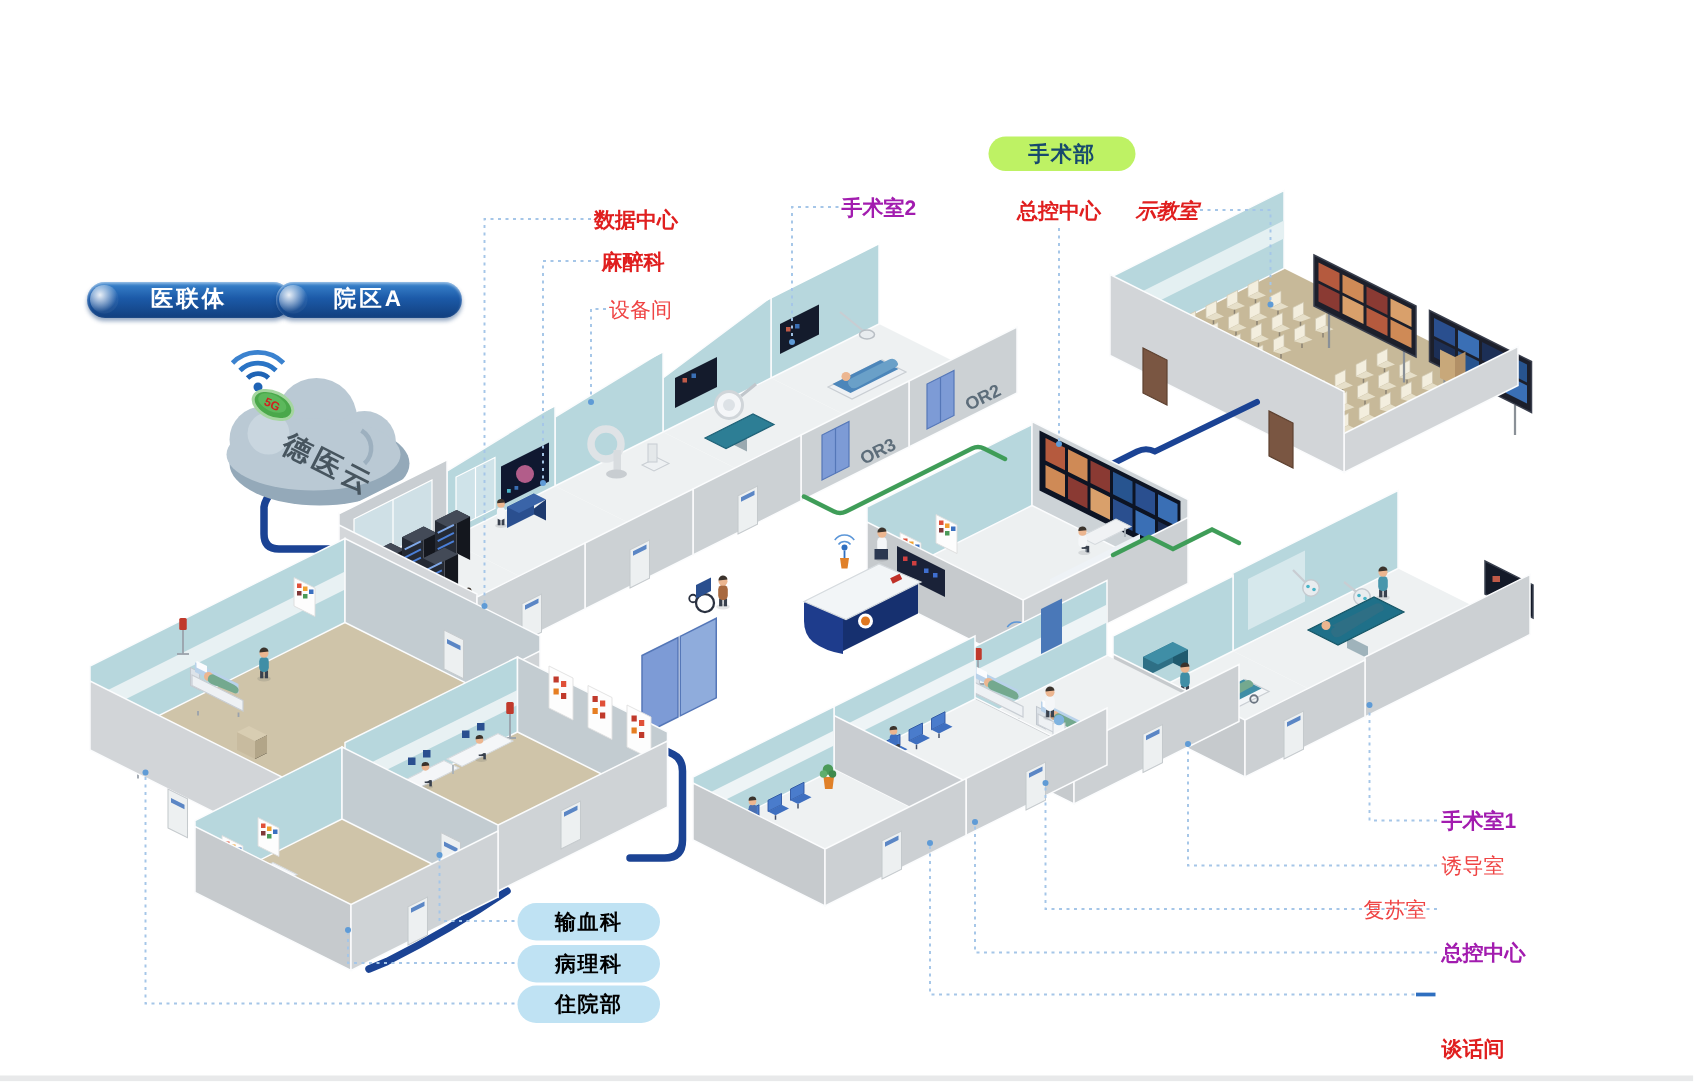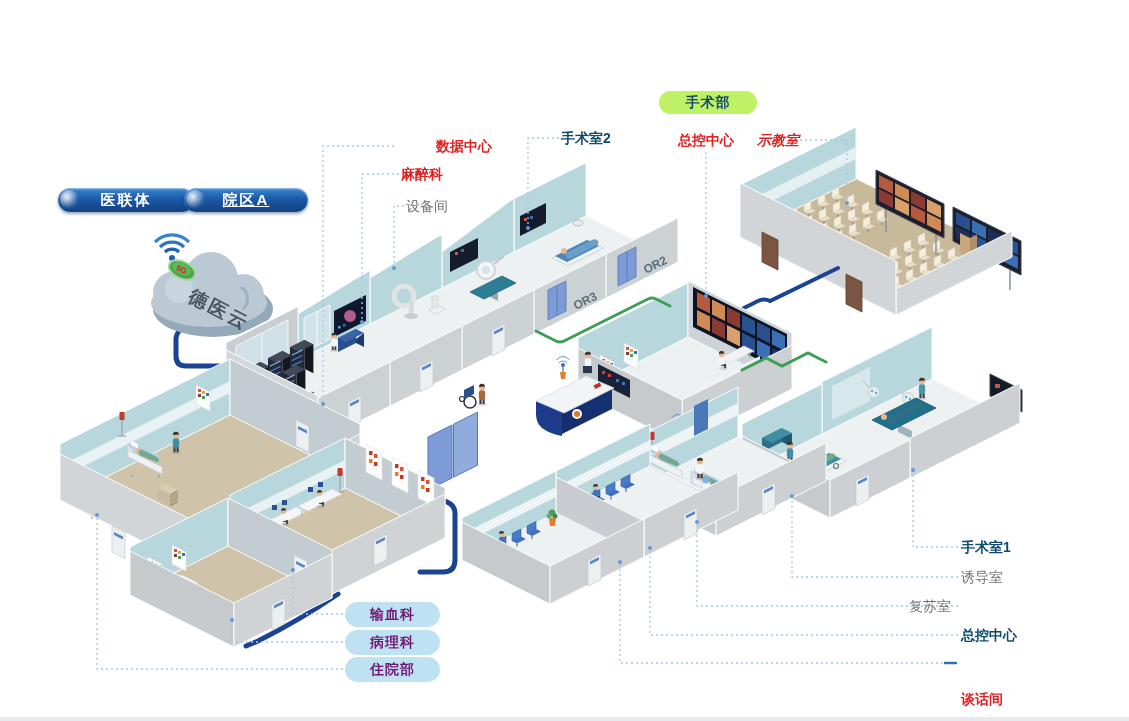--- a/index.html
+++ b/index.html
@@ -2,32 +2,32 @@
 <html><head>
 <meta charset="utf-8">
 <style>
   html,body{margin:0;padding:0;background:#fff;}
   .stage{position:relative;width:1129px;height:721px;background:#ffffff;overflow:hidden;
          font-family:"Liberation Sans",sans-serif;}
   .stage svg{position:absolute;left:0;top:0;}
   svg text{font-family:"Liberation Sans",sans-serif;}
   .lbl{position:absolute;font-size:14px;font-weight:bold;white-space:nowrap;line-height:1;}
   .lbl.red{color:#e01f1f;}
-  .lbl.dark{color:#0c4a6e;}
-  .lbl.gray{color:#737373;font-weight:normal;}
+  .lbl.dark{color:#a21caf;}
+  .lbl.gray{color:#ef4444;font-weight:normal;}
   .pill-dark{position:absolute;width:136px;height:24px;border-radius:13px;text-align:center;
     line-height:24px;color:#fff;font-size:15px;font-weight:bold;letter-spacing:2px;
     background:linear-gradient(180deg,#3b86cf 0%,#1c5aa8 45%,#123f7e 100%);
     box-shadow:0 2px 3px rgba(16,60,120,.45), inset 0 1px 2px rgba(255,255,255,.55);}
   .pill-dark .cap{position:absolute;left:2px;top:2px;width:19px;height:19px;border-radius:50%;
     background:radial-gradient(circle at 35% 35%, rgba(255,255,255,.9), rgba(255,255,255,.05) 65%);}
   .pill-light{position:absolute;width:98px;height:23px;border-radius:12px;background:#bef264;
     color:#17496d;font-size:14px;font-weight:bold;text-align:center;line-height:23px;letter-spacing:1px;}
   .pill-sky{position:absolute;width:95px;height:25px;border-radius:13px;background:#bfe2f3;
-    color:#701a75;font-size:14px;font-weight:600;text-align:center;line-height:25px;letter-spacing:1px;}
+    color:#000000;font-size:14px;font-weight:600;text-align:center;line-height:25px;letter-spacing:1px;}
   .baseline-strip{position:absolute;left:0;bottom:0;width:100%;height:4px;background:#e8e9ea;}
 </style>
 </head>
 <body>
 
 <div class="stage">
 <svg width="1129" height="721" viewBox="0 0 1129 721">
 <defs>
   <g id="person">
     <ellipse cx="0" cy="0.5" rx="4.5" ry="1.8" fill="rgba(40,50,60,.12)"></ellipse>
@@ -630,24 +630,24 @@
   <circle cx="650" cy="548" r="2"></circle>
         <circle cx="620" cy="562" r="2"></circle>
   <circle cx="293" cy="570" r="2"></circle>
         <circle cx="232" cy="620" r="2"></circle>
         <circle cx="97" cy="515" r="2"></circle>
 </g>
 <line x1="944" y1="663" x2="957" y2="663" stroke="#2f6fc0" stroke-width="2.5"></line>
 </svg>
 
 <div class="pill-dark" style="left:58px;top:188px;"><span class="cap"></span><span>医联体</span></div>
-<div class="pill-dark" style="left:184px;top:188px;width:124px;text-decoration:underline;"><span class="cap"></span><span>院区A</span></div>
+<div class="pill-dark" style="left:184px;top:188px;width:124px;"><span class="cap"></span><span>院区A</span></div>
 <div class="pill-light" style="left:659px;top:91px;">手术部</div>
 
-<div class="lbl red" style="left:396px;top:139px;margin-left:40px;">数据中心</div>
+<div class="lbl red" style="left:396px;top:139px;">数据中心</div>
 <div class="lbl red" style="left:401px;top:167px;">麻醉科</div>
 <div class="lbl gray" style="left:406px;top:199px;">设备间</div>
 <div class="lbl dark" style="left:561px;top:131px;">手术室2</div>
 <div class="lbl red" style="left:678px;top:133px;">总控中心</div>
 <div class="lbl red" style="left:757px;top:133px;font-style:italic;">示教室</div>
 <div class="lbl dark" style="left:961px;top:540px;text-align:right;">手术室1</div>
 <div class="lbl gray" style="left:961px;top:570px;">诱导室</div>
 <div class="lbl gray" style="left:909px;top:599px;text-align:right;">复苏室</div>
 <div class="lbl dark" style="left:961px;top:628px;">总控中心</div>
 <div class="lbl red" style="left:961px;top:692px;">谈话间</div>

